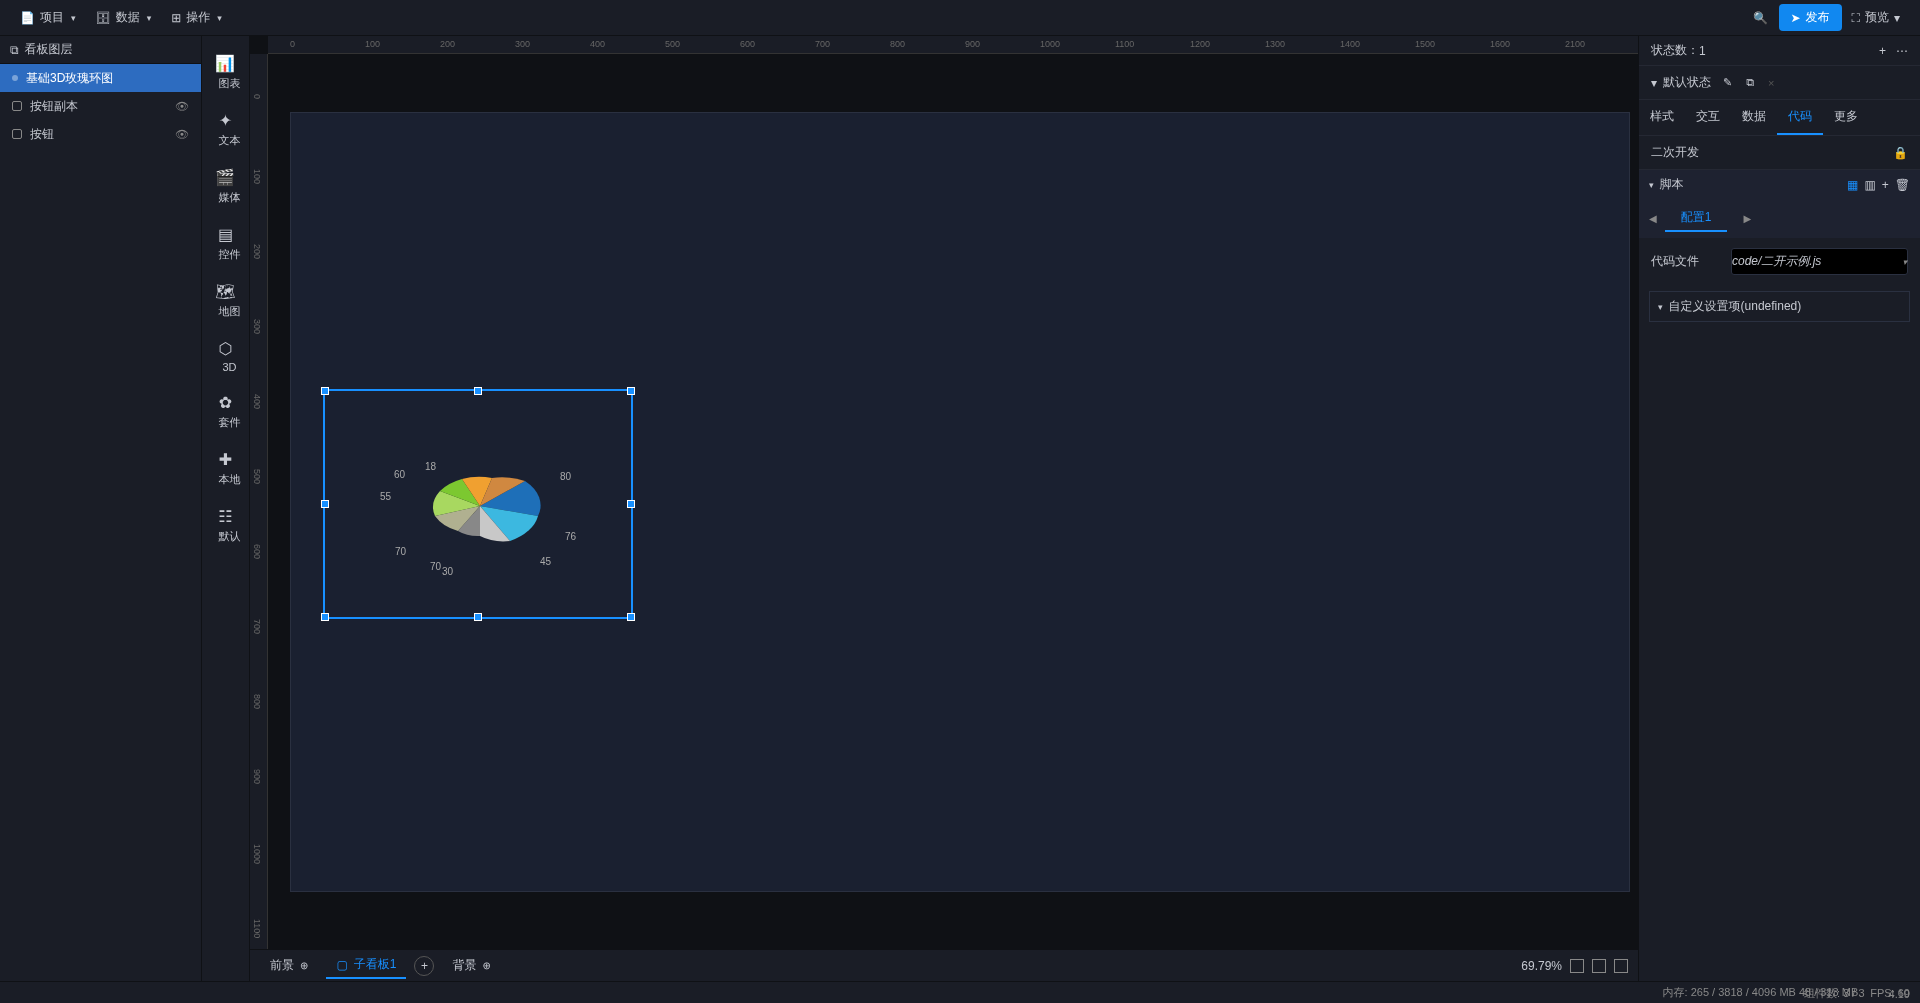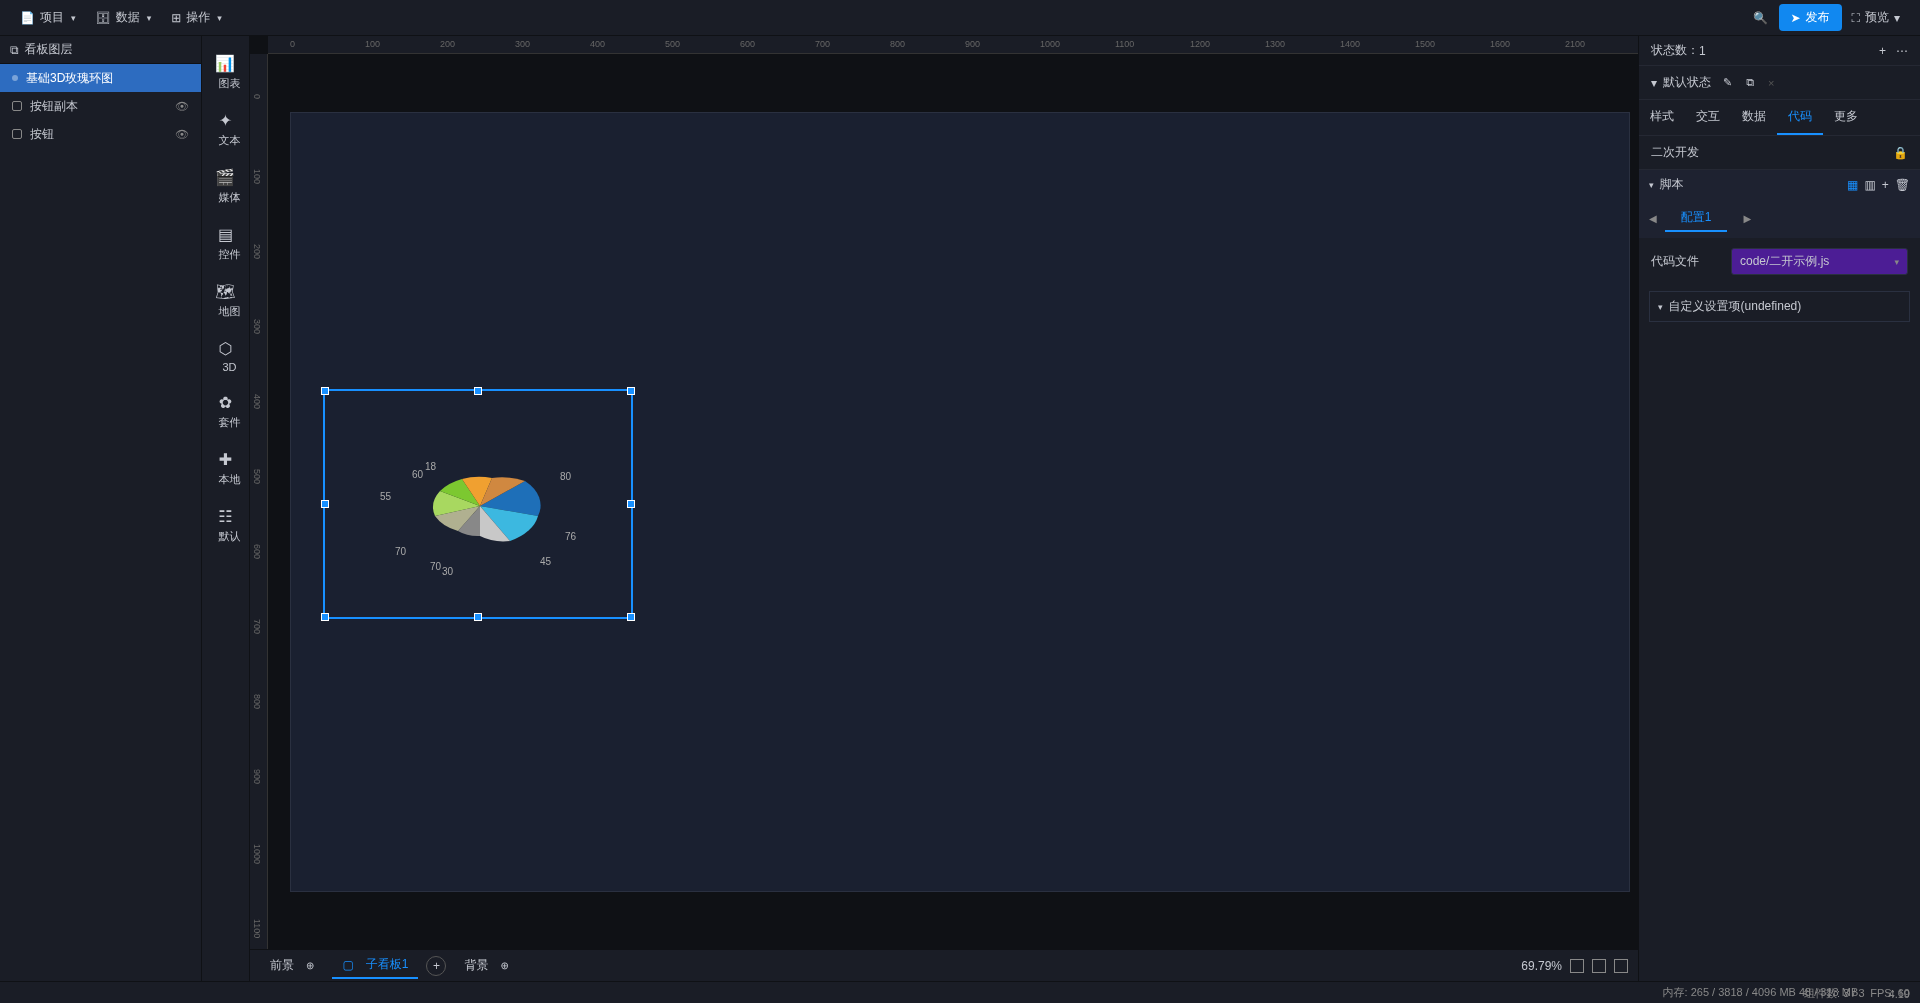--- a/index.html
+++ b/index.html
@@ -243,26 +243,27 @@
 .toggle::after {
   content: '';
   position: absolute;
   right: 1px; top: 1px;
   width: 12px; height: 12px;
   border-radius: 50%;
   background: #fff;
 }
 .file-input {
   flex: 1;
-  background: #4c1d95;
+  background: #000000;
   border: 1px solid #2a3040;
-  padding: 4px 8px;
+  padding: 4px 0;
   border-radius: 3px;
   display: flex;
   align-items: center;
+  font-style: italic;
 }
 .file-input .dd { margin-left: auto; font-size: 9px; color: #888; }
 .custom-section {
   margin: 6px 10px;
   border: 1px solid #2a3040;
   padding: 6px 8px;
   display: flex;
   align-items: center;
   gap: 6px;
 }
@@ -277,21 +278,21 @@
   display: flex;
   align-items: center;
   padding: 0 10px;
   gap: 8px;
 }
 .btab {
   padding: 4px 10px;
   cursor: pointer;
   display: flex;
   align-items: center;
-  gap: 12px;
+  gap: 6px;
 }
 .btab.active { color: #1890ff; border-bottom: 2px solid #1890ff; }
 .add-circle {
   width: 20px; height: 20px;
   border: 1px solid #555;
   border-radius: 50%;
   display: flex;
   align-items: center;
   justify-content: center;
   font-size: 12px;
@@ -465,21 +466,21 @@
             <path d="M100 85 L82 58 A45 30 0 0 1 112 57 Z" fill="#f0a030"></path>
             <path d="M100 85 L112 57 A50 32 0 0 1 145 60 Z" fill="#d08840"></path>
           </svg>
           <span class="slice-label" style="left:180px;top:50px">80</span>
           <span class="slice-label" style="left:185px;top:110px">76</span>
           <span class="slice-label" style="left:160px;top:135px">45</span>
           <span class="slice-label" style="left:62px;top:145px">30</span>
           <span class="slice-label" style="left:50px;top:140px">70</span>
           <span class="slice-label" style="left:15px;top:125px">70</span>
           <span class="slice-label" style="left:0px;top:70px">55</span>
-          <span class="slice-label" style="left:32px;top:48px">60</span>
+          <span class="slice-label" style="left:14px;top:48px">60</span>
           <span class="slice-label" style="left:45px;top:40px">18</span>
         </div>
       </div>
     </div>
     <div class="bottom-tabs">
       <div class="btab">
         <span>前景</span>
         <span style="font-size:10px">⊕</span>
       </div>
       <div class="btab active">

